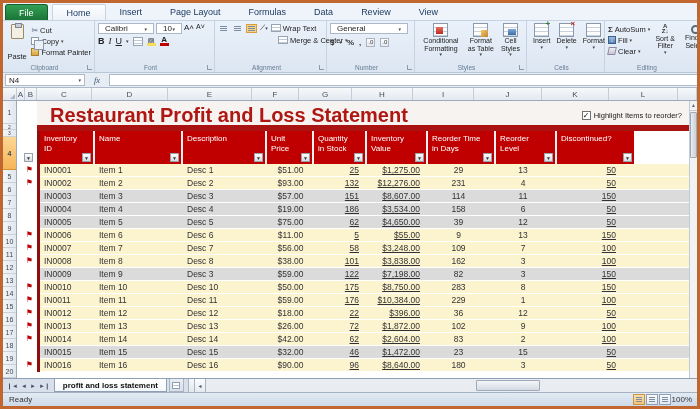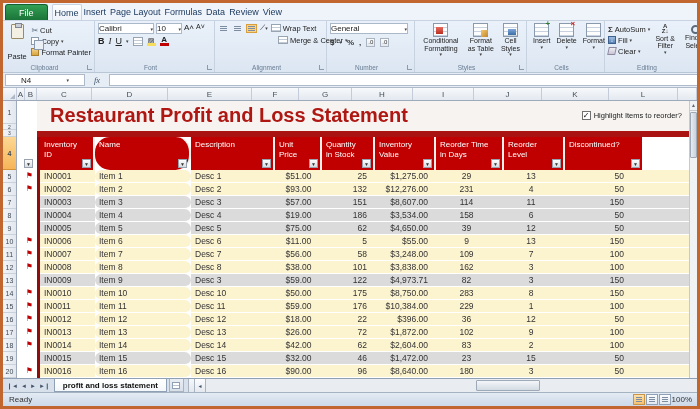--- a/index.html
+++ b/index.html
@@ -8,37 +8,37 @@
 
   .window { width:700px; height:409px; border:3px solid #C2662F; outline:1px solid #7E4019;
             background:#EAF0F8; position:relative; overflow:hidden; }
 
   
   .tabrow { height:18px; background:#EFF3FA; display:flex; align-items:flex-end;
             border-bottom:1px solid #C8D3E2; padding-left:2px; }
   .file-tab { background:linear-gradient(#33A055,#1B7438); color:#fff; font-size:9px;
               padding:0 13px; height:16px; display:flex; align-items:center;
               border-radius:3px 3px 0 0; margin-right:4px; border:1px solid #156030; border-bottom:none; }
-  .rtab { font-size:9px; color:#17365D; padding:0 2px; height:16px; display:flex; align-items:center; }
+  .rtab { font-size:9px; color:#17365D; padding:0 14px; height:16px; display:flex; align-items:center; }
   .rtab.active { background:linear-gradient(#FDFEFF,#EDF2F9); border:1px solid #C8D3E2;
                  border-bottom:none; border-radius:2px 2px 0 0; color:#17365D; }
 
   
   .ribbon { height:52px; display:flex; background:linear-gradient(#EAF1FA,#DCE6F2);
             border-bottom:1px solid #B9C6D6; overflow:hidden; }
   .group { position:relative; border-right:1px solid #C7D2E0; padding:2px 3px 12px 3px; flex:none; }
   .grouplabel { position:absolute; bottom:1px; left:0; right:8px; text-align:center;
                 font-size:6.5px; color:#687C93; white-space:nowrap; }
   .launcher { position:absolute; bottom:2px; right:2px; width:5px; height:5px;
               border-left:1px solid #8A9BB0; border-bottom:1px solid #8A9BB0; }
   .rbtn, .rrow { font-size:7.5px; color:#222; }
   .rrow { display:flex; align-items:center; gap:2px; height:10px; white-space:nowrap; }
   .dd { font-size:5px; color:#444; }
   .combo { background:#fff; border:1px solid #ABB8C9; font-size:8px; height:11px;
-           display:flex; align-items:center; padding:0 0; color:#222; justify-content:space-between; }
+           display:flex; align-items:center; padding:0 6px; color:#222; justify-content:space-between; }
   .mini { width:9px; height:9px; background:linear-gradient(#FCFDFE,#E3E8EF);
           border:1px solid #AAB4C1; display:flex; align-items:center; justify-content:center;
           font-size:6px; color:#333; }
 
   .clip-wrap { display:flex; gap:3px; }
   .paste-big { width:28px; display:flex; flex-direction:column; align-items:center; gap:13px; padding-top:1px; }
   .clipico { width:13px; height:15px; background:#F3EFE2; border:1px solid #9A8A66;
              border-radius:1px; position:relative; }
   .clipico:before { content:""; position:absolute; top:-2px; left:3px; width:5px; height:3px;
                     background:#C8CDD6; border:1px solid #7C8696; }
@@ -88,21 +88,21 @@
               transform:skewX(-12deg); }
   .azico { font-size:6px; font-weight:bold; color:#333; line-height:0.9; text-align:center; }
   .magico { width:9px; height:9px; border:2px solid #5A6A7C; border-radius:50%; position:relative; }
   .magico:before { content:""; position:absolute; width:4px; height:2px; background:#5A6A7C;
                    transform:rotate(45deg); right:-3px; bottom:-1px; }
 
   
   .fbar { height:15px; display:flex; align-items:center; background:#E7EDF5;
           border-bottom:1px solid #AEBACA; padding:1px 0; }
   .namebox { width:80px; height:12px; background:#fff; border:1px solid #AEBACA; font-size:8px;
-             display:flex; align-items:center; padding:0 15px; margin-left:2px; color:#222; }
+             display:flex; align-items:center; padding:0 3px; margin-left:2px; color:#222; }
   .namebox .dd { margin-left:auto; }
   .fxwrap { width:24px; text-align:center; font-size:8.5px; font-style:italic;
             font-family:"Liberation Serif",serif; color:#3E5468; }
   .finput { flex:1; height:12px; background:#fff; border:1px solid #AEBACA; border-right:none; }
 
   
   .colrow { height:13px; display:flex; background:linear-gradient(#F7F9FB,#E3E9F0);
             border-bottom:1px solid #9EAABB; font-size:8px; color:#44505C; }
   .colcell { border-right:1px solid #C3CCD8; display:flex; align-items:center; justify-content:center; flex:none; }
   .corner { width:14px; position:relative; }
@@ -111,21 +111,21 @@
 
   
   .grid { height:277px; position:relative; background:#fff; overflow:hidden; }
   .gutter { position:absolute; left:0; top:0; width:14px; height:277px;
             background:linear-gradient(to right,#F4F6F9,#E2E7EE); border-right:1px solid #9EAABB;
             font-size:7px; color:#3E4A56; }
   .gcell { display:flex; align-items:center; justify-content:center; border-bottom:1px solid #C9D1DB; }
   .gcell.sel { background:linear-gradient(#FCD793,#F6B559); border-bottom:1px solid #D69336; font-weight:bold; }
 
   .content { position:absolute; left:14px; top:0; width:672px; height:277px; }
-  .titleblock { height:30px; margin-left:20px; background:#F6F3F1; position:relative; }
+  .titleblock { height:24px; margin-left:20px; background:#F6F3F1; position:relative; }
   .sheettitle { position:absolute; left:13px; top:3px; font-size:20px; font-weight:bold;
                 color:#AF1712; white-space:nowrap; }
   .cbx { position:absolute; right:7px; top:10px; display:flex; align-items:center; gap:3px;
          font-size:7.5px; color:#1A1A1A; }
   .cbox { width:9px; height:9px; background:#fff; border:1px solid #717171; font-size:8px;
           line-height:8px; text-align:center; color:#111; }
   .redbar { height:6px; margin-left:20px; background:#A91312; }
 
   .thead { display:flex; height:33px; margin-left:20px; border-left:3px solid #8E0E0E; position:relative; }
   .th { background:#C00000; color:#fff; font-weight:normal; font-size:8px; line-height:1.2;
@@ -139,24 +139,24 @@
              font-size:5px; line-height:8px; text-align:center; }
 
   .drow { display:flex; height:13px; }
   .fcell { width:20px; flex:none; text-align:right; padding-right:4px; font-size:8px;
            line-height:12px; color:#C00000; }
   .redge { width:3px; flex:none; background:#8E0E0E; }
   .dc { font-size:8.5px; color:#333; display:flex; align-items:center;
         border-bottom:1px solid #FFF; flex:none; overflow:hidden; white-space:nowrap; }
   .yellow .dc { background:#FCF3CF; }
   .gray .dc { background:#DBDBDB; }
-  .dc.l { padding-left:4px; } .dc.r { justify-content:flex-end; padding-right:8px; }
+  .dc.l { padding-left:4px; } .dc.r { justify-content:flex-end; padding-right:8px;text-decoration:underline; }
   .dc.c { justify-content:center; }
 
-  .c0{width:55px;} .c1{width:96px;border-radius:15px;} .c2{width:84px;} .c3{width:47px;} .c4{width:53px;}
+  .c0{width:55px;} .c1{width:88px;} .c2{width:84px;} .c3{width:47px;} .c4{width:53px;}
   .c5{width:61px;} .c6{width:61px;} .c7{width:68px;} .c8{width:67px;} .c9{width:77px;}
 
   .vscroll { position:absolute; right:0; top:0; width:8px; height:277px; background:#F1F2F4;
              border-left:1px solid #C2CAD4; }
   .vup { height:10px; border-bottom:1px solid #C2CAD4; font-size:5px; color:#5A6878;
          text-align:center; line-height:9px; }
   .vthumb { margin:1px 0 0 0; height:46px; background:linear-gradient(to right,#E8ECF1,#C9D1DB);
             border:1px solid #9FAAB8; border-radius:1px; }
 
   
@@ -587,21 +587,21 @@
             <div class="dc c9 l"></div>
           </div>
           <div class="drow gray">
             <div class="fcell"></div>
             <div class="redge"></div>
             <div class="dc c0 l">IN0009</div>
             <div class="dc c1 l">Item 9</div>
             <div class="dc c2 l">Desc 3</div>
             <div class="dc c3 c">$59.00</div>
             <div class="dc c4 r">122</div>
-            <div class="dc c5 r">$4,973.71</div>
+            <div class="dc c5 r">$7,198.00</div>
             <div class="dc c6 c">82</div>
             <div class="dc c7 c">3</div>
             <div class="dc c8 r">150</div>
             <div class="dc c9 l"></div>
           </div>
           <div class="drow yellow">
             <div class="fcell">⚑</div>
             <div class="redge"></div>
             <div class="dc c0 l">IN0010</div>
             <div class="dc c1 l">Item 10</div>

